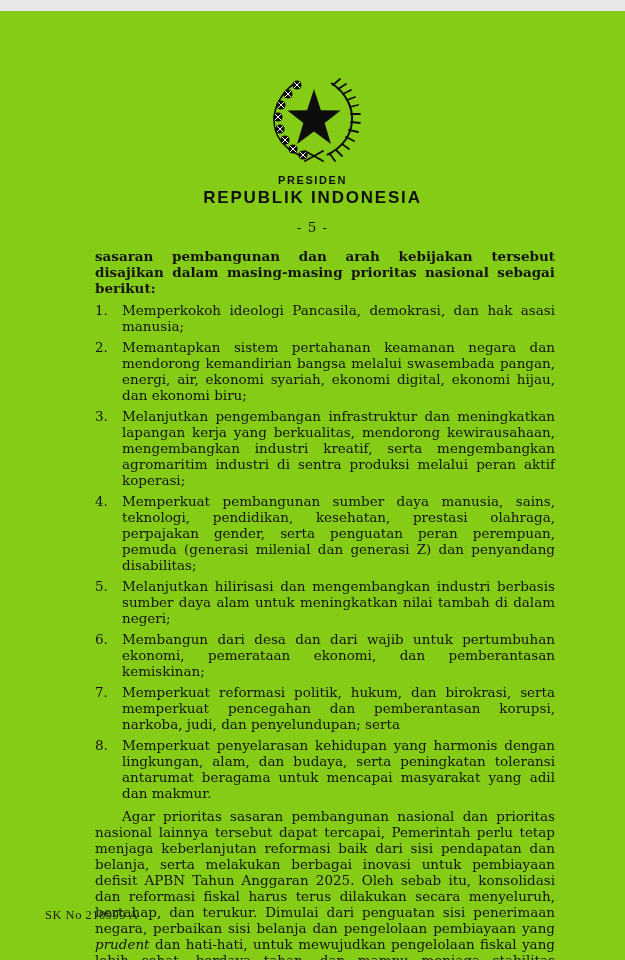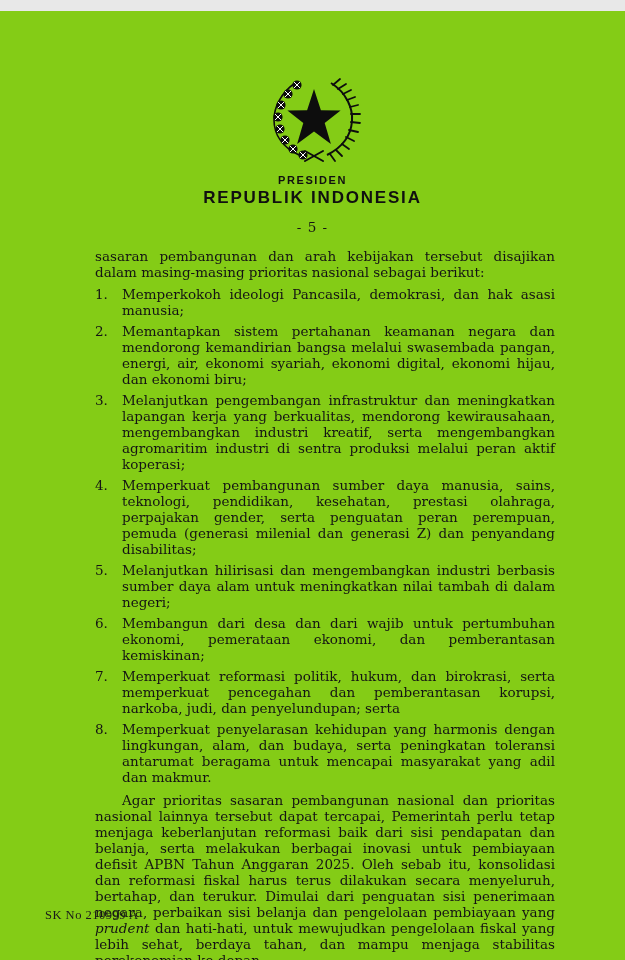--- a/index.html
+++ b/index.html
@@ -23,21 +23,21 @@
     font-family:"Liberation Sans", sans-serif;
     font-weight:bold; font-size:17px; letter-spacing:1.8px;
     margin-top:2px; color:#101010;
   }
   .page-number { font-size:13.5px; margin-top:11px; letter-spacing:1px; }
   .body {
     margin:13px 70px 0 95px;
     font-size:13.5px; line-height:16px;
     text-align:justify;
   }
-  .intro { margin:0 0 6px 0; }
+  .intro { margin:0 0 6px 0;font-weight:bold; }
   .list-item { display:flex; margin-bottom:5px; }
   .list-num { width:27px; flex:0 0 27px; }
   .list-text { flex:1; text-align:justify; }
   .para { margin:7px 0 0 0; text-indent:27px; }
   .para .it { font-style:italic; }
   .footer {
     position:absolute; left:45px; top:897px;
     font-family:Liberation Serif, serif;
     font-size:12.5px; color:#1a1a1a; letter-spacing:0.5px;
   }

